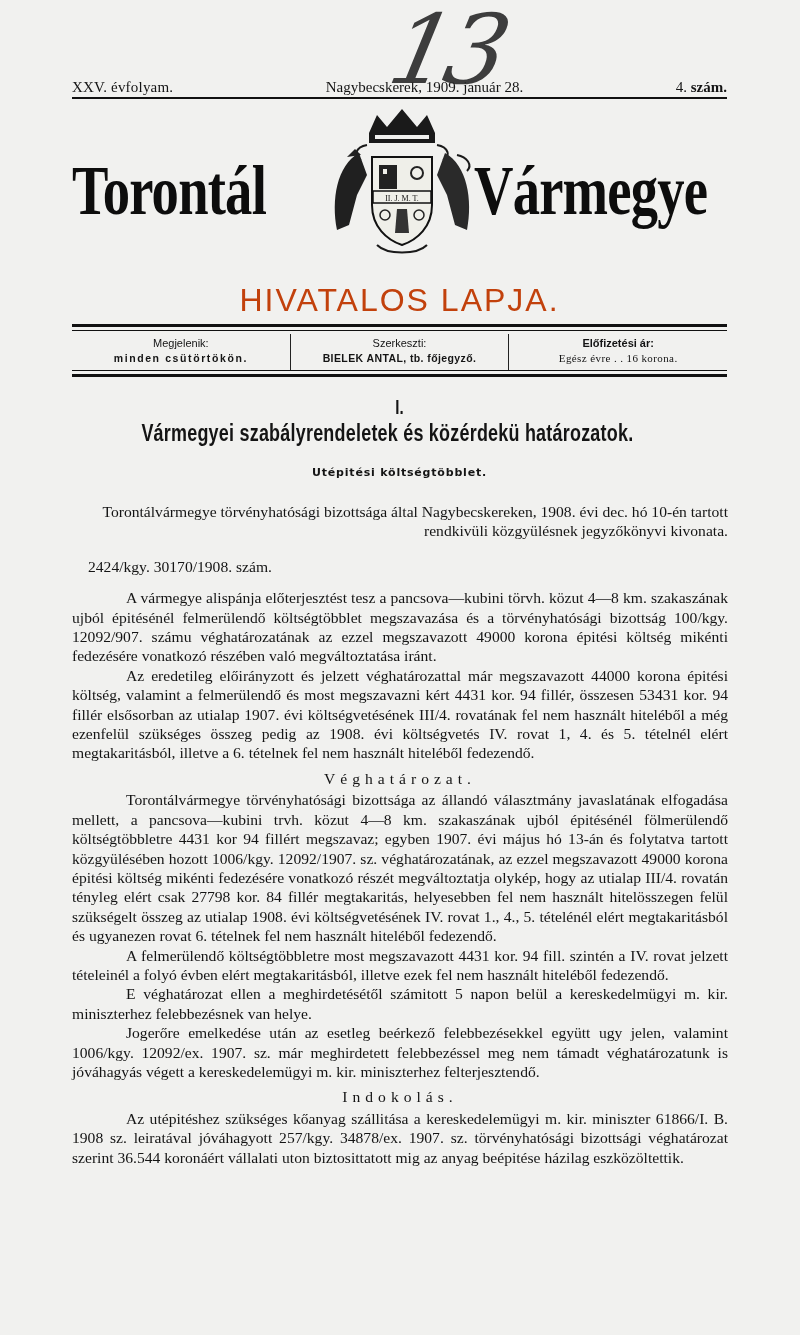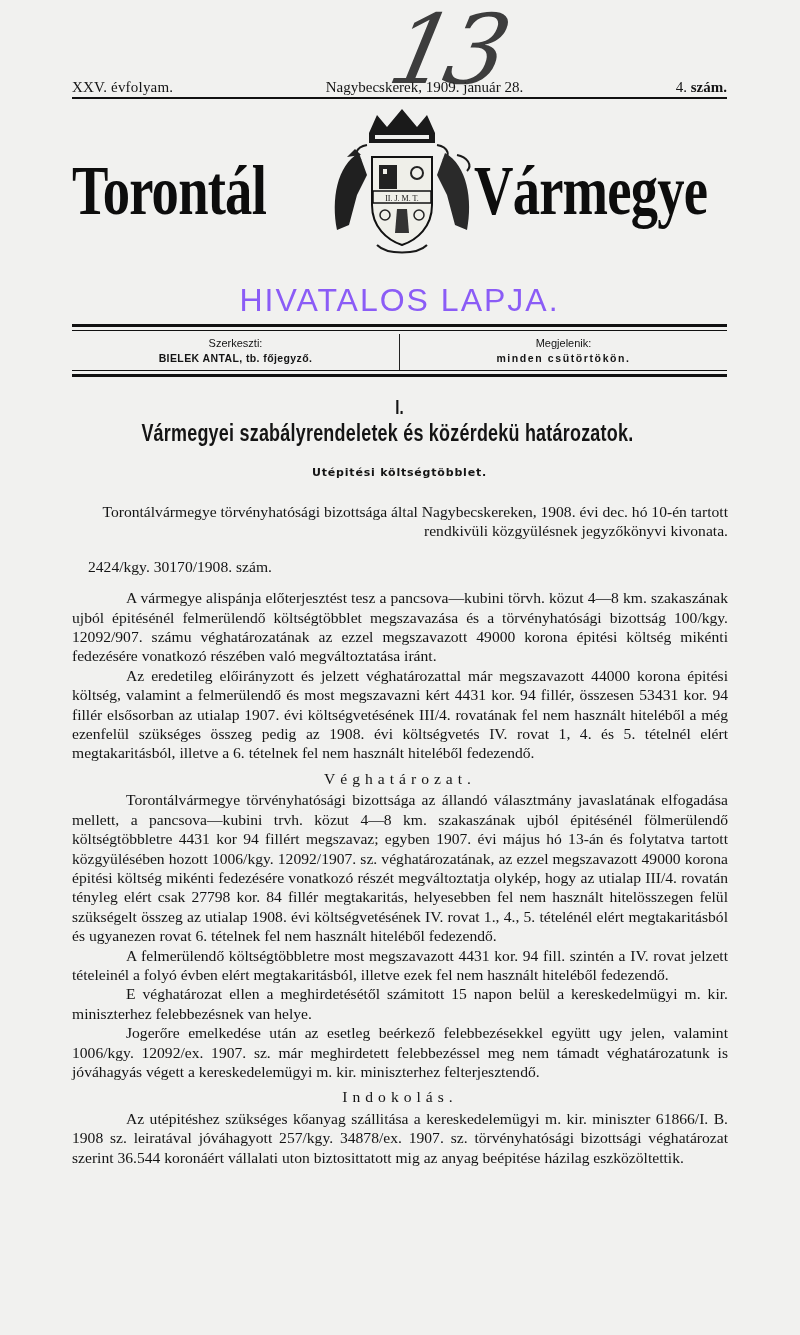--- a/index.html
+++ b/index.html
@@ -33,21 +33,21 @@
       font-size: 70px; line-height: 80px; letter-spacing: -1px;
       transform: scaleX(0.78); transform-origin: left top;
       color: #0d0d0d;
     }
     .mast-left { left: 0px; }
     .mast-right { left: 402px; }
     .crest { position: absolute; left: 245px; top: 0px; width: 170px; height: 150px; }
 
     .subtitle {
       position: absolute; left: 72px; top: 282px; width: 655px; text-align: center;
-      font-family: "Liberation Sans", sans-serif; font-size: 32px; letter-spacing: 2px; color: #8b5cf6;
+      font-family: "Liberation Sans", sans-serif; font-size: 32px; letter-spacing: 2px; color: #c2410c;
     }
     .rule-a { position: absolute; left: 72px; top: 324px; width: 655px; height: 3px; background: #111; }
     .rule-b { position: absolute; left: 72px; top: 330px; width: 655px; height: 1px; background: #111; }
     .infobar { position: absolute; left: 72px; top: 334px; width: 655px; height: 36px; display: flex; }
     .infocol { flex: 1; text-align: center; font-size: 11px; line-height: 15px; padding-top: 2px; }
     .infocol + .infocol { border-left: 1px solid #222; }
     .infocol .l1 { font-family: "Liberation Sans", sans-serif; font-size: 11px; }
     .infocol .l2 { font-family: "Liberation Sans", sans-serif; font-size: 10.5px; font-weight: bold; letter-spacing: 0.4px; }
     .infocol.c3 .l1 { font-weight: bold; }
     .infocol.c3 .l2 { font-weight: normal; font-family: "Liberation Serif", serif; font-size: 11px; }
@@ -123,43 +123,47 @@
       <path d="M60 140 C70 150 100 150 110 140" stroke="#1a1a1a" stroke-width="2" fill="none"></path>
     </svg>
     <div class="mast-word mast-right">Vármegye</div>
   </div>
 
   <div class="subtitle">HIVATALOS LAPJA.</div>
 
   <div class="rule-a"></div>
   <div class="rule-b"></div>
   <div class="infobar">
+    <div class="infocol c1">
+      <div class="l1">Megjelenik:</div>
+      <div class="l2">minden csütörtökön.</div>
+    </div>
     <div class="infocol c2">
       <div class="l1">Szerkeszti:</div>
       <div class="l2">BIELEK ANTAL, tb. főjegyző.</div>
     </div>
-    <div class="infocol c1">
-      <div class="l1">Megjelenik:</div>
-      <div class="l2">minden csütörtökön.</div>
+    <div class="infocol c3">
+      <div class="l1">Előfizetési ár:</div>
+      <div class="l2">Egész évre . . 16 korona.</div>
     </div>
   </div>
   <div class="rule-c"></div>
   <div class="rule-d"></div>
 
   <div class="sec-num">I.</div>
   <div class="sec-title"><span>Vármegyei szabályrendeletek és közérdekü határozatok.</span></div>
   <div class="sub-title">Utépitési költségtöbblet.</div>
 
   <div class="body">
     <p class="intro">Torontálvármegye törvényhatósági bizottsága által Nagybecskereken, 1908. évi dec. hó 10-én tartott rendkivüli közgyülésnek jegyzőkönyvi kivonata.</p>
     <p class="ref">2424/kgy. 30170/1908. szám.</p>
     <p class="ind">A vármegye alispánja előterjesztést tesz a pancsova—kubini törvh. közut 4—8 km. szakaszának ujból épitésénél felmerülendő költségtöbblet megszavazása és a törvényhatósági bizottság 100/kgy. 12092/907. számu véghatározatának az ezzel megszavazott 49000 korona épitési költség mikénti fedezésére vonatkozó részében való megváltoztatása iránt.</p>
     <p class="ind">Az eredetileg előirányzott és jelzett véghatározattal már megszavazott 44000 korona épitési költség, valamint a felmerülendő és most megszavazni kért 4431 kor. 94 fillér, összesen 53431 kor. 94 fillér elsősorban az utialap 1907. évi költségvetésének III/4. rovatának fel nem használt hiteléből a még ezenfelül szükséges összeg pedig az 1908. évi költségvetés IV. rovat 1, 4. és 5. tételnél elért megtakaritásból, illetve a 6. tételnek fel nem használt hiteléből fedezendő.</p>
     <p class="spaced">Véghatározat.</p>
     <p class="ind">Torontálvármegye törvényhatósági bizottsága az állandó választmány javaslatának elfogadása mellett, a pancsova—kubini trvh. közut 4—8 km. szakaszának ujból épitésénél fölmerülendő költségtöbbletre 4431 kor 94 fillért megszavaz; egyben 1907. évi május hó 13-án és folytatva tartott közgyülésében hozott 1006/kgy. 12092/1907. sz. véghatározatának, az ezzel megszavazott 49000 korona épitési költség mikénti fedezésére vonatkozó részét megváltoztatja olykép, hogy az utialap III/4. rovatán tényleg elért csak 27798 kor. 84 fillér megtakaritás, helyesebben fel nem használt hitelösszegen felül szükségelt összeg az utialap 1908. évi költségvetésének IV. rovat 1., 4., 5. tételénél elért megtakaritásból és ugyanezen rovat 6. tételnek fel nem használt hiteléből fedezendő.</p>
     <p class="ind">A felmerülendő költségtöbbletre most megszavazott 4431 kor. 94 fill. szintén a IV. rovat jelzett tételeinél a folyó évben elért megtakaritásból, illetve ezek fel nem használt hiteléből fedezendő.</p>
-    <p class="ind">E véghatározat ellen a meghirdetésétől számitott 15 napon belül a kereskedelmügyi m. kir. miniszterhez felebbezésnek van helye.</p>
+    <p class="ind">E véghatározat ellen a meghirdetésétől számitott 5 napon belül a kereskedelmügyi m. kir. miniszterhez felebbezésnek van helye.</p>
     <p class="ind">Jogerőre emelkedése után az esetleg beérkező felebbezésekkel együtt ugy jelen, valamint 1006/kgy. 12092/ex. 1907. sz. már meghirdetett felebbezéssel meg nem támadt véghatározatunk is jóváhagyás végett a kereskedelemügyi m. kir. miniszterhez felterjesztendő.</p>
     <p class="spaced">Indokolás.</p>
     <p class="ind">Az utépitéshez szükséges kőanyag szállitása a kereskedelemügyi m. kir. miniszter 61866/I. B. 1908 sz. leiratával jóváhagyott 257/kgy. 34878/ex. 1907. sz. törvényhatósági bizottsági véghatározat szerint 36.544 koronáért vállalati uton biztosittatott mig az anyag beépitése házilag eszközöltettik.</p>
   </div>
 
 </div>
 
 </body></html>

